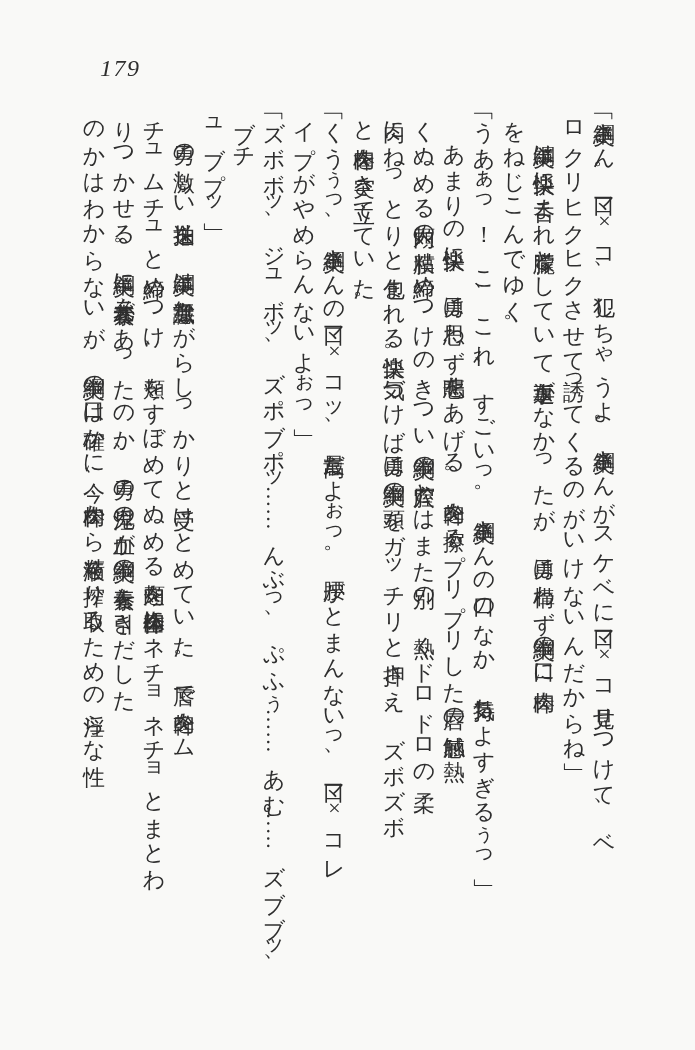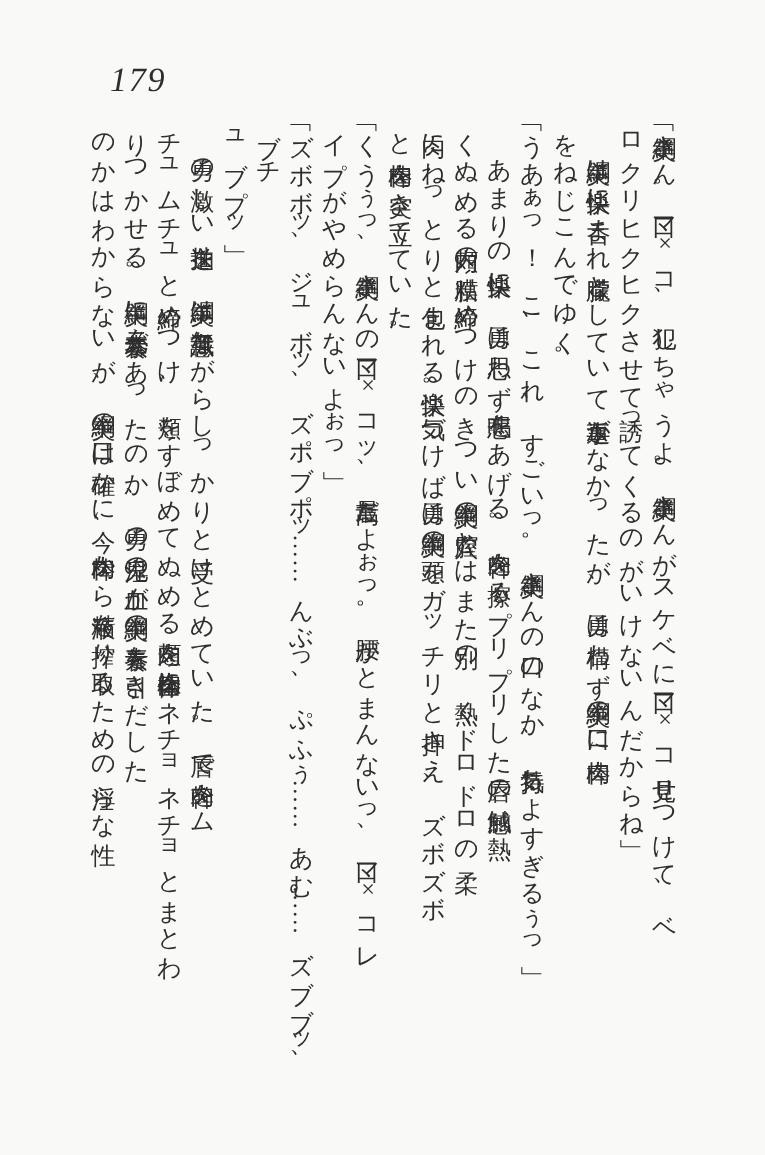--- a/index.html
+++ b/index.html
@@ -14,21 +14,21 @@
   .page {
     position: relative;
     width: 695px;
     height: 1050px;
     background: var(--paper, #f9f9f7);
   }
   .page-number {
     position: absolute;
     top: 55px;
     left: 100px;
-    font-size: 31px;
+    font-size: 24px;
     font-style: italic;
     letter-spacing: 1.5px;
     color: var(--ink, #2e2e2e);
   }
   .text-block {
     position: absolute;
     top: 106px;
     right: 76px;
     height: 870px;
     writing-mode: vertical-rl;

